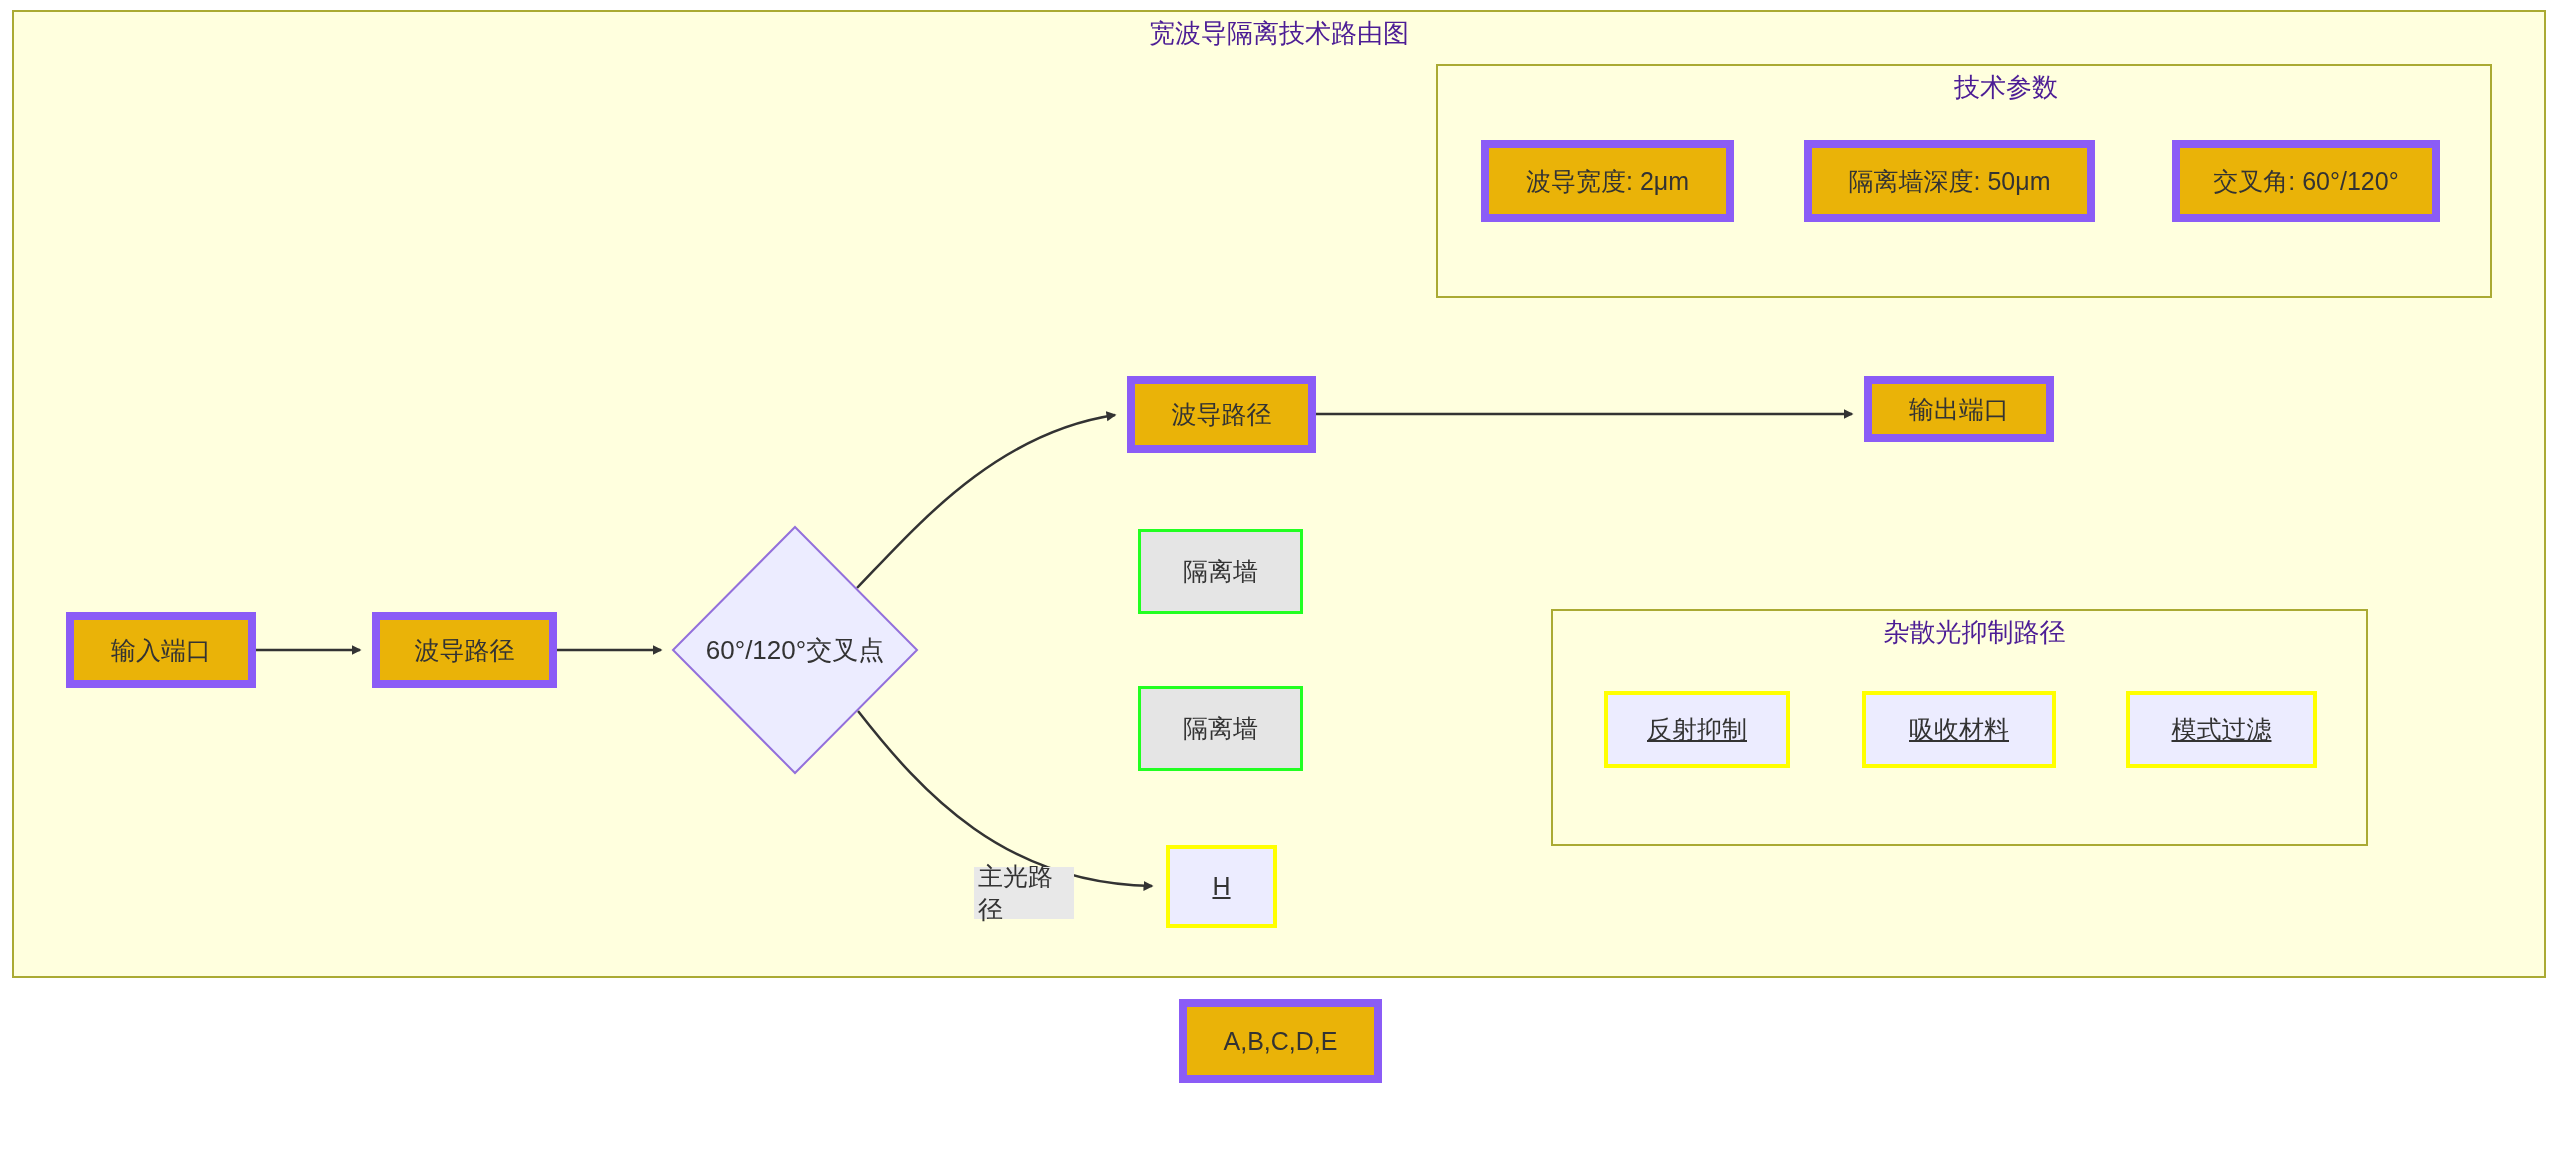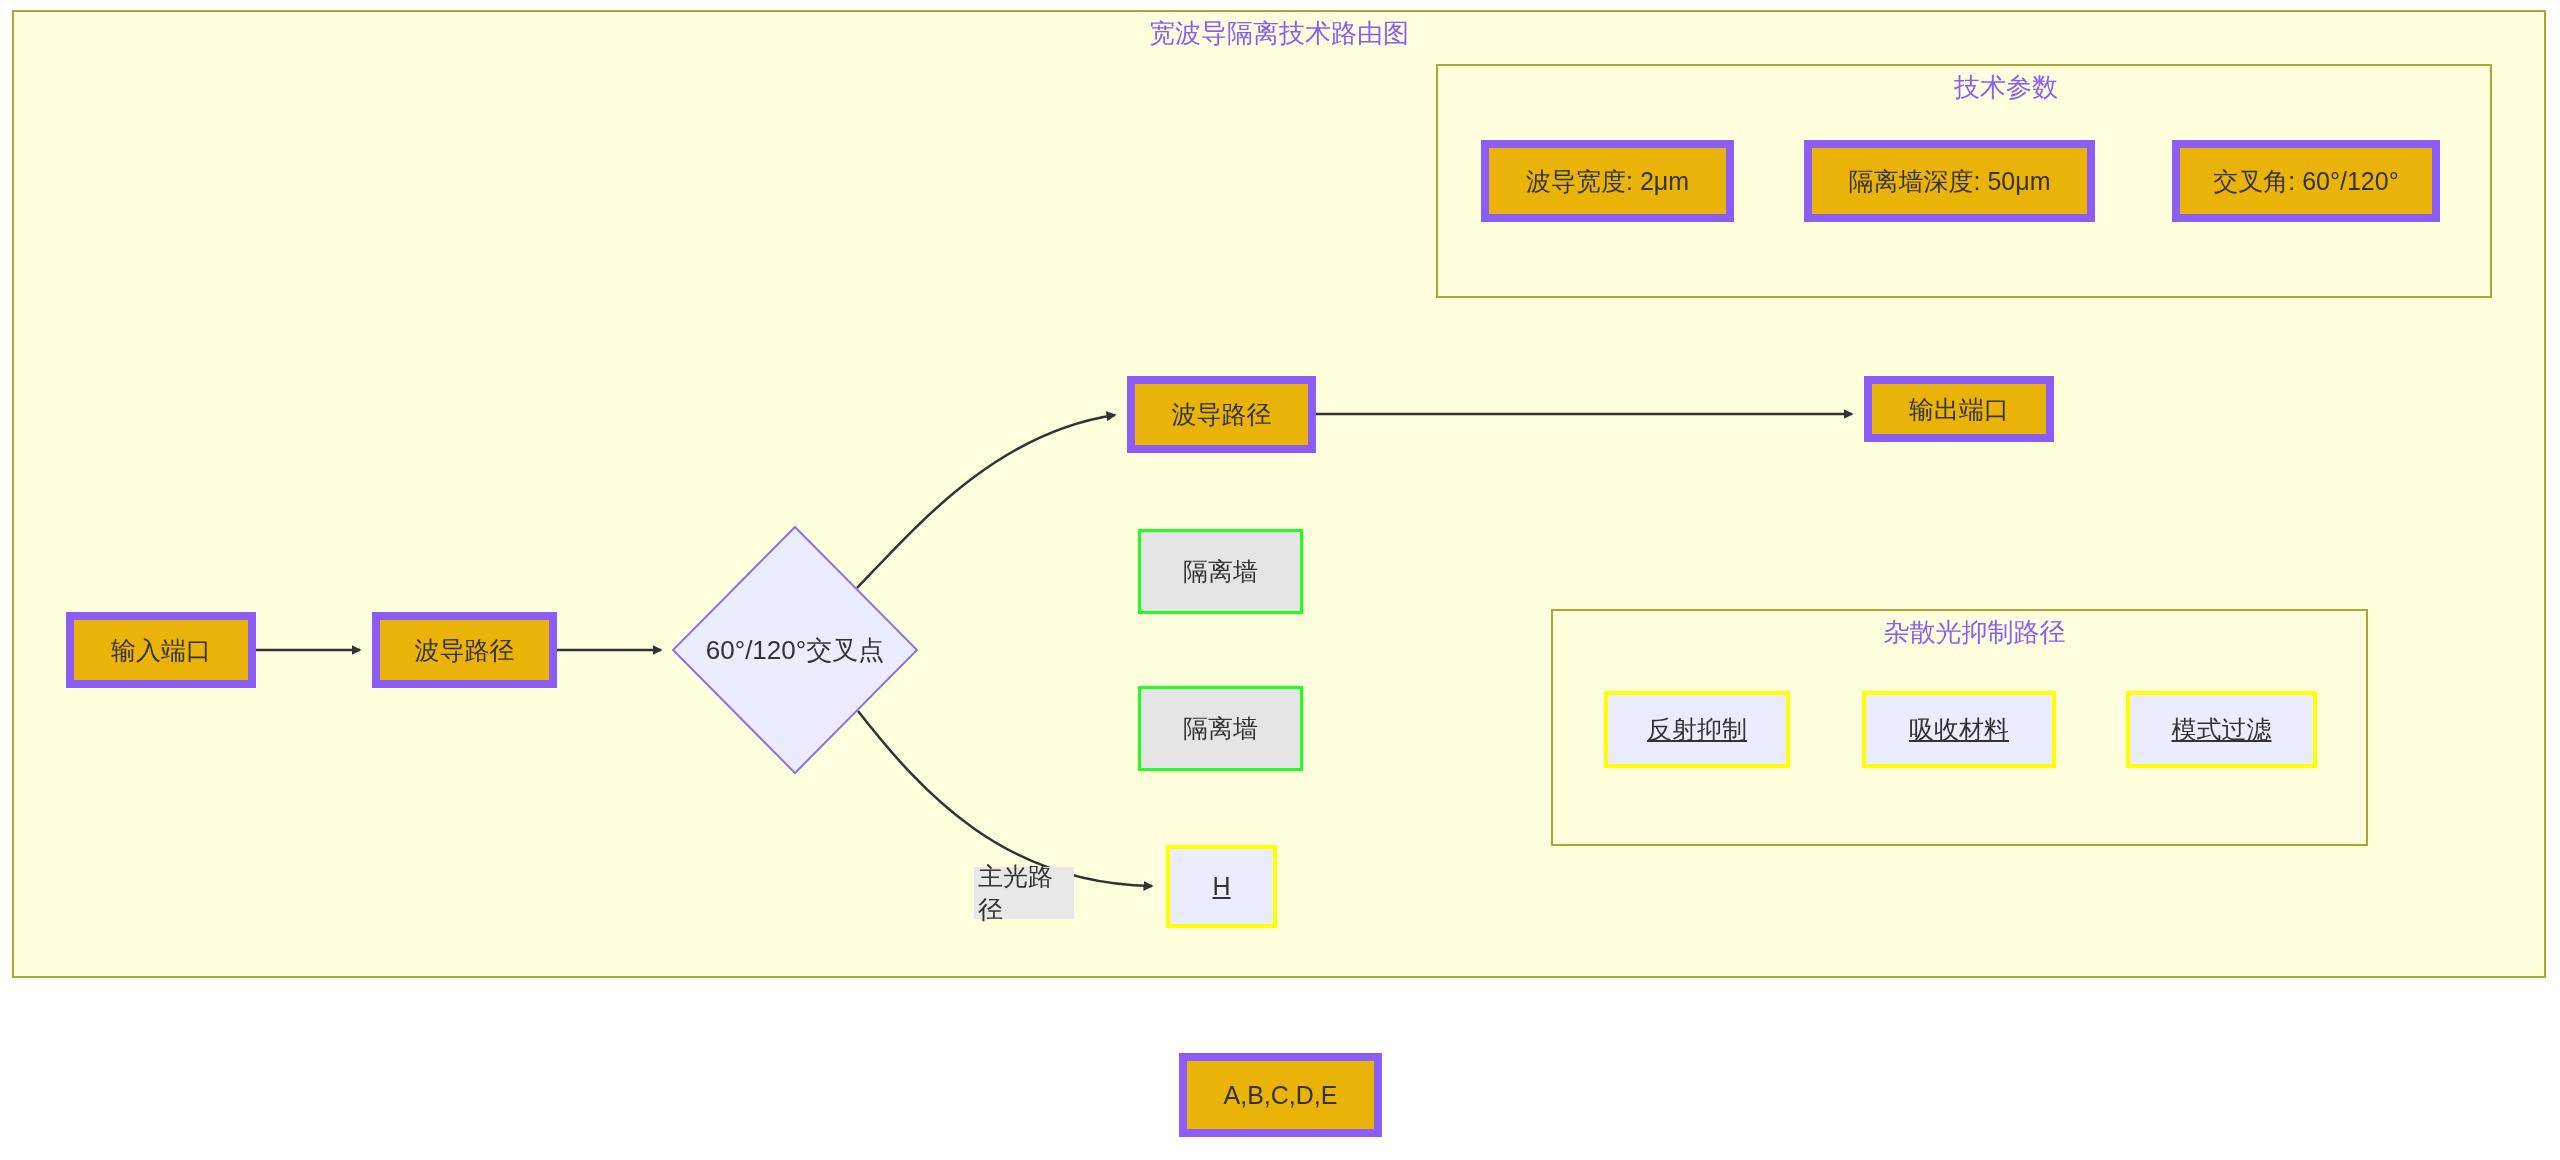--- a/index.html
+++ b/index.html
@@ -8,21 +8,21 @@
     background:#ffffff;
     font-family:"Liberation Sans","DejaVu Sans",sans-serif;
     color:#333333;
   }
   .cluster{
     position:absolute;background:#ffffde;border:2px solid #aaaa33;
     box-sizing:border-box;z-index:1;
   }
   .cluster-title{
     position:absolute;top:8px;left:0;width:100%;text-align:center;
-    font-size:26px;color:#8b5cf6;z-index:2;
+    font-size:26px;color:#4c1d95;z-index:2;
   }
   .edges{position:absolute;left:0;top:0;z-index:3;}
   .node{
     position:absolute;display:flex;align-items:center;justify-content:center;
     background:#eab308;border:8px solid #8b5cf6;box-sizing:border-box;
     font-size:25px;z-index:4;text-align:center;
   }
   .node.green{background:#e5e5e5;border:3px solid #21ff21;}
   .node.yellow-border{background:#ececff;border:4px solid #ffff00;text-decoration:underline;}
   .diamond-label{
@@ -80,15 +80,15 @@
   <div class="node" style="left:1127px;top:376px;width:189px;height:77px;">波导路径</div>
   <div class="node" style="left:1864px;top:376px;width:190px;height:66px;">输出端口</div>
 
   <div class="node green" style="left:1138px;top:529px;width:165px;height:85px;">隔离墙</div>
   <div class="node green" style="left:1138px;top:686px;width:165px;height:85px;">隔离墙</div>
 
   <div class="node yellow-border" style="left:1166px;top:845px;width:111px;height:83px;">H</div>
 
   <div class="edge-label" style="left:974px;top:867px;width:100px;height:52px;">主光路径</div>
 
-  <div class="node" style="left:1179px;top:1053px;width:203px;height:84px;">A,B,C,D,E</div>
+  <div class="node" style="left:1179px;top:999px;width:203px;height:84px;">A,B,C,D,E</div>
 
 </div>
 
 </body></html>

